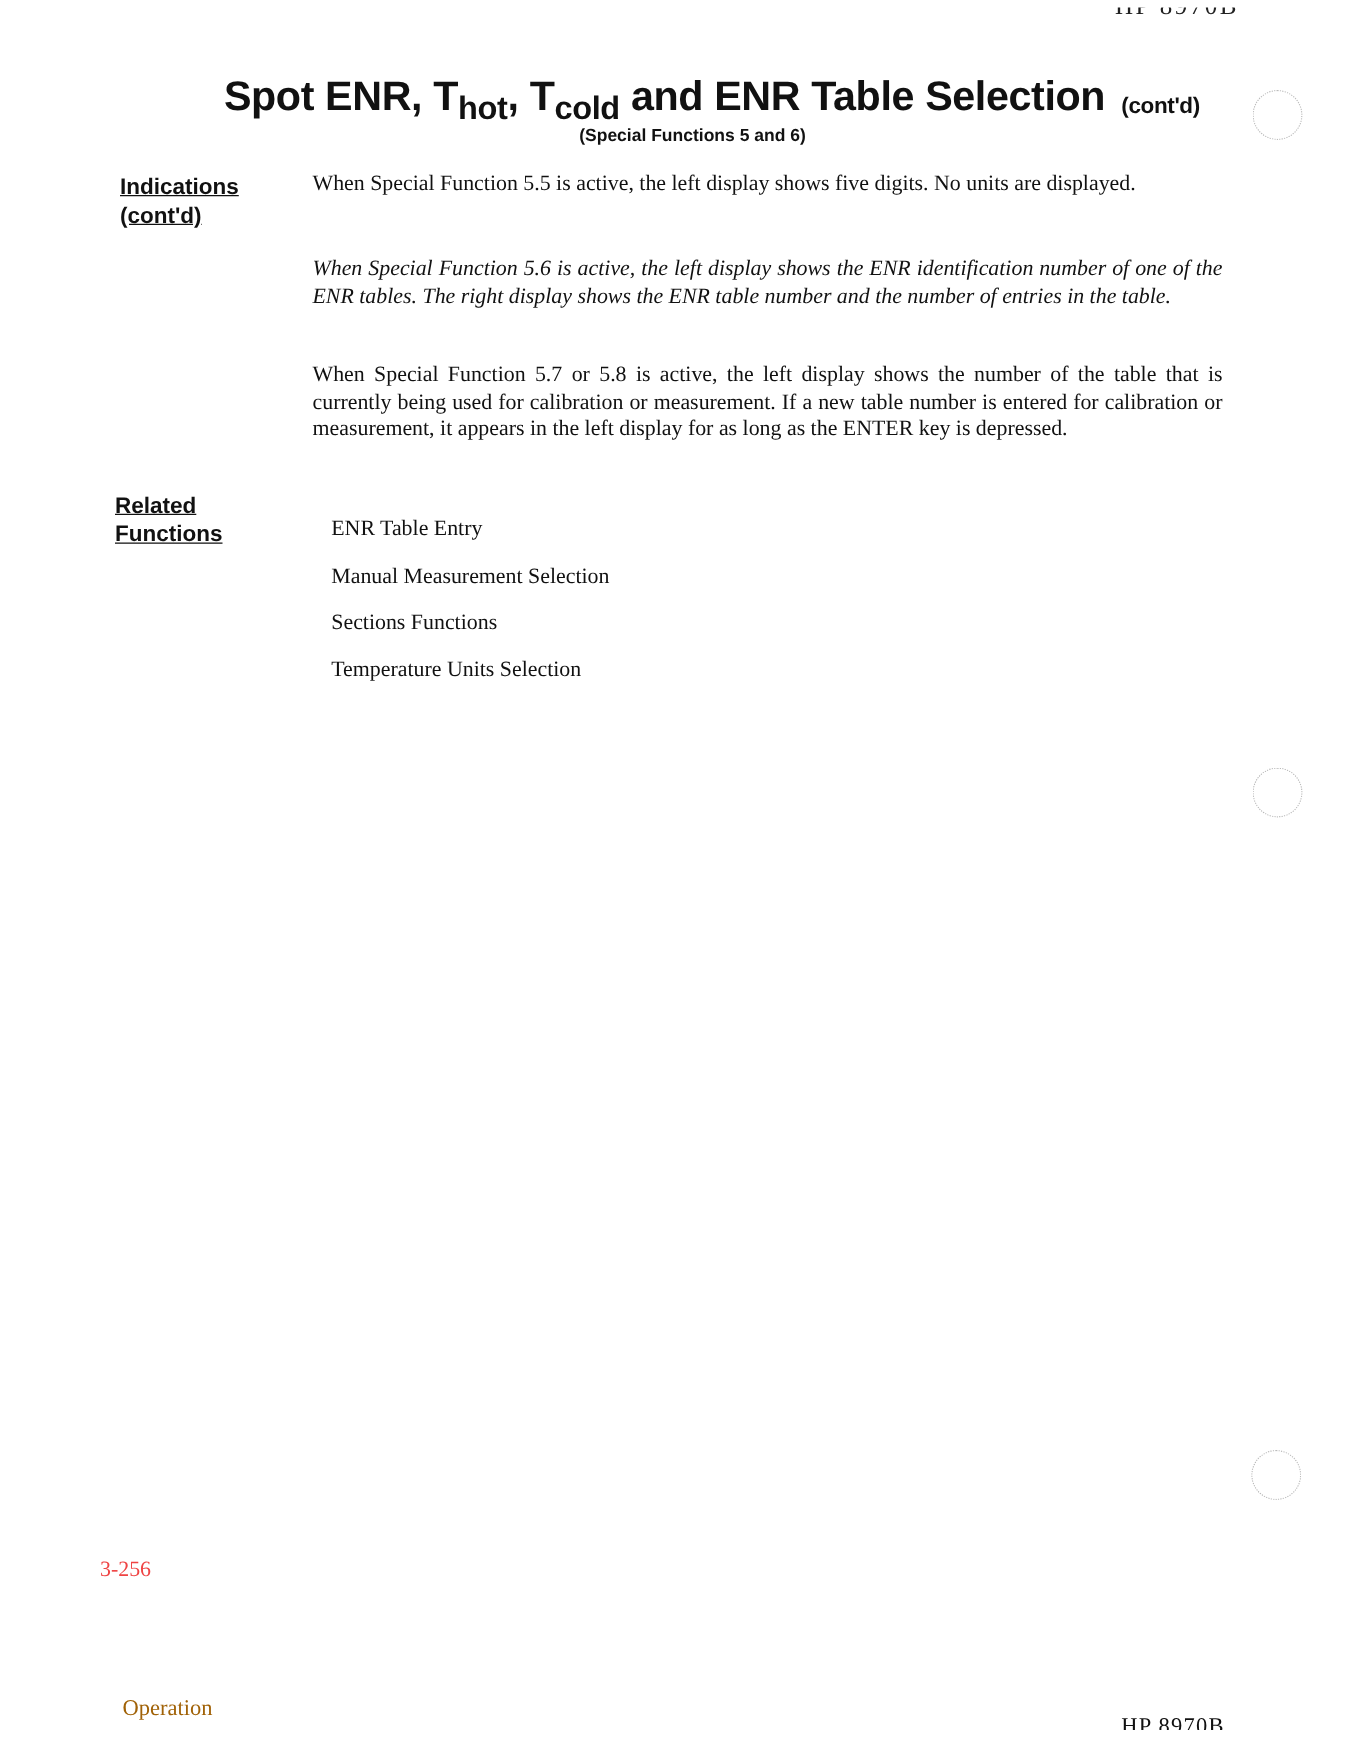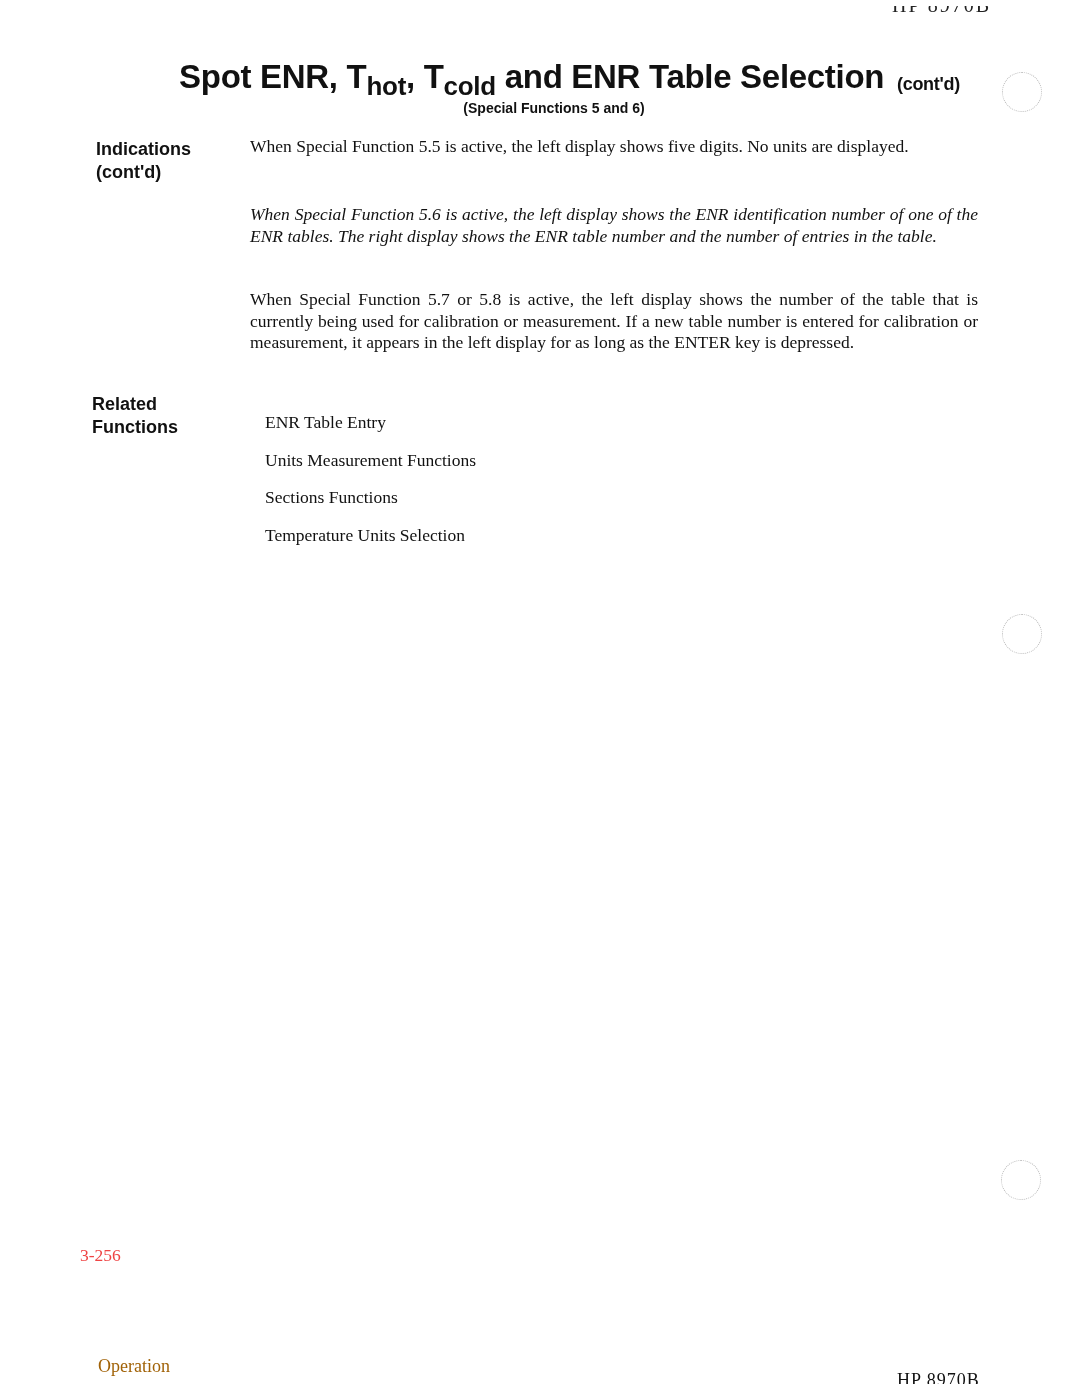--- a/index.html
+++ b/index.html
@@ -72,20 +72,21 @@
       margin-left: 28px;
     }
     .side-label {
       position: absolute;
       left: 96px;
       font-family: "Liberation Sans", sans-serif;
       font-weight: bold;
       font-size: 18px;
       line-height: 23px;
       color: #111;
+      text-decoration: underline;
     }
     .side-label.related { left: 92px; }
     .para {
       position: absolute;
       left: 250px;
       width: 728px;
       font-family: "Liberation Serif", serif;
       font-size: 17.5px;
       line-height: 21.5px;
       color: #111;
@@ -174,20 +175,20 @@
 <p class="para" style="top:204px; margin:0;font-style:italic;">When Special Function 5.6 is active, the left display shows the ENR identification number of one of the ENR tables. The right display shows the ENR table number and the number of entries in the table.</p>
 <p class="para" style="top:289px; margin:0;">When Special Function 5.7 or 5.8 is active, the left display shows the number of the table that is currently being used for calibration or measurement. If a new table number is entered for calibration or measurement, it appears in the left display for as long as the ENTER key is depressed.</p>
 
 <div class="side-label related" style="top:393px;">
   <div>Related</div>
   <div>Functions</div>
 </div>
 
 <ul class="related-list">
   <li>ENR Table Entry</li>
-  <li>Units Measurement Functions</li>
+  <li>Manual Measurement Selection</li>
   <li>Sections Functions</li>
   <li>Temperature Units Selection</li>
 </ul>
 
 <div class="page-number">3-256</div>
 <div class="footer-left">Operation</div>
 <div class="footer-right">HP 8970B</div>
 
 </body></html>

